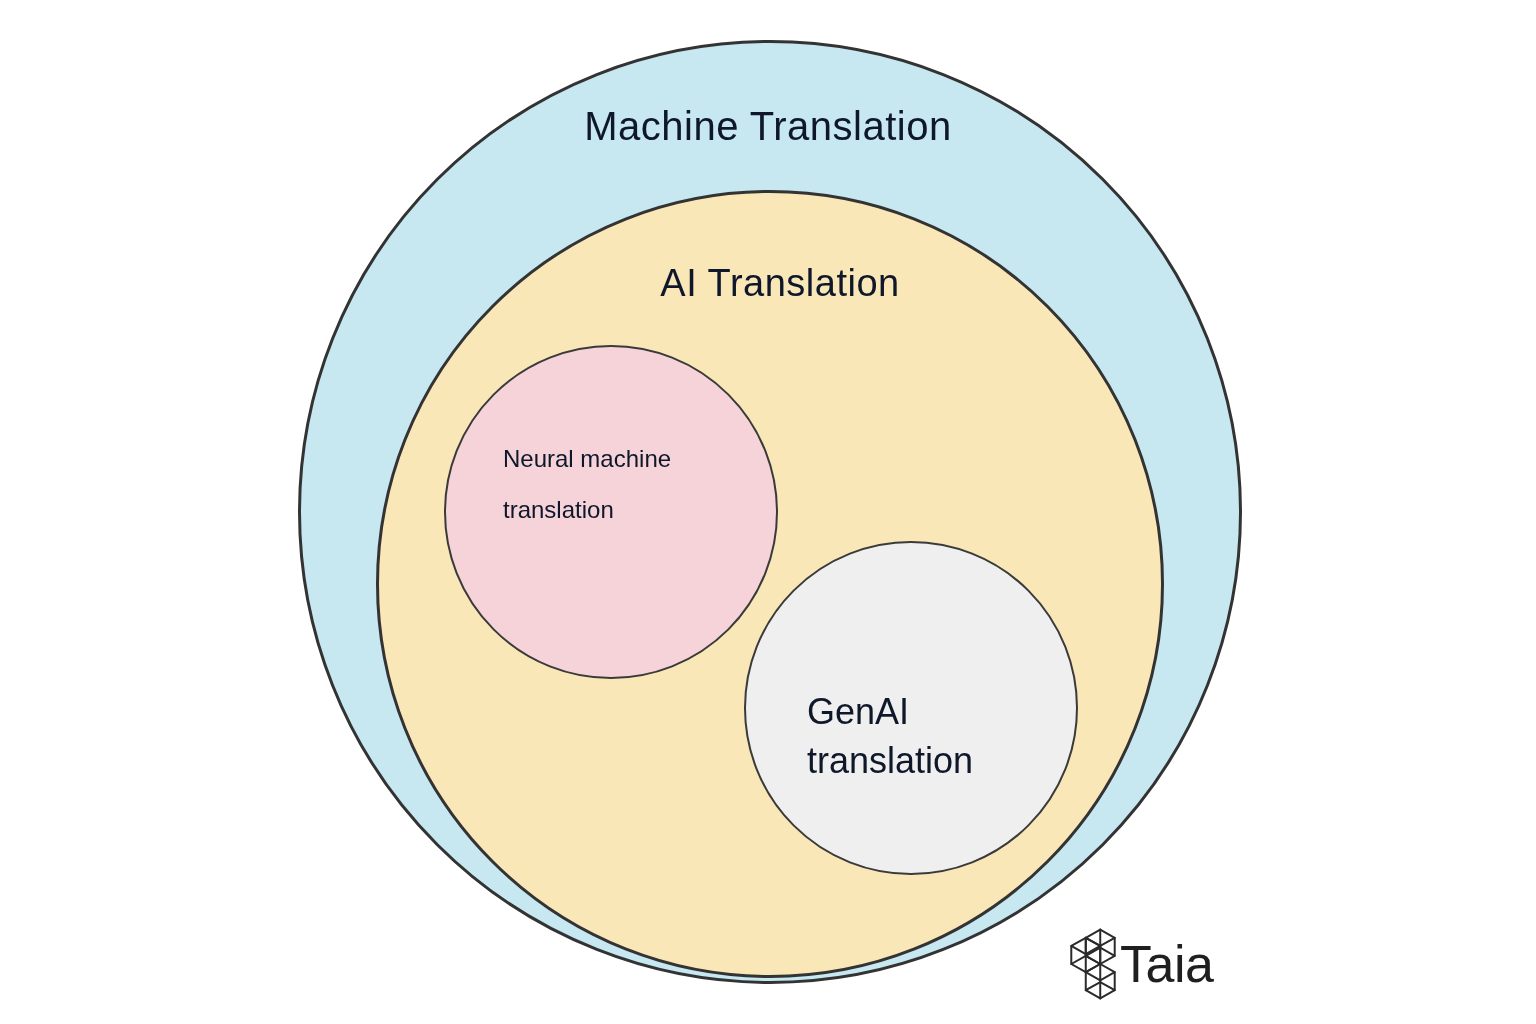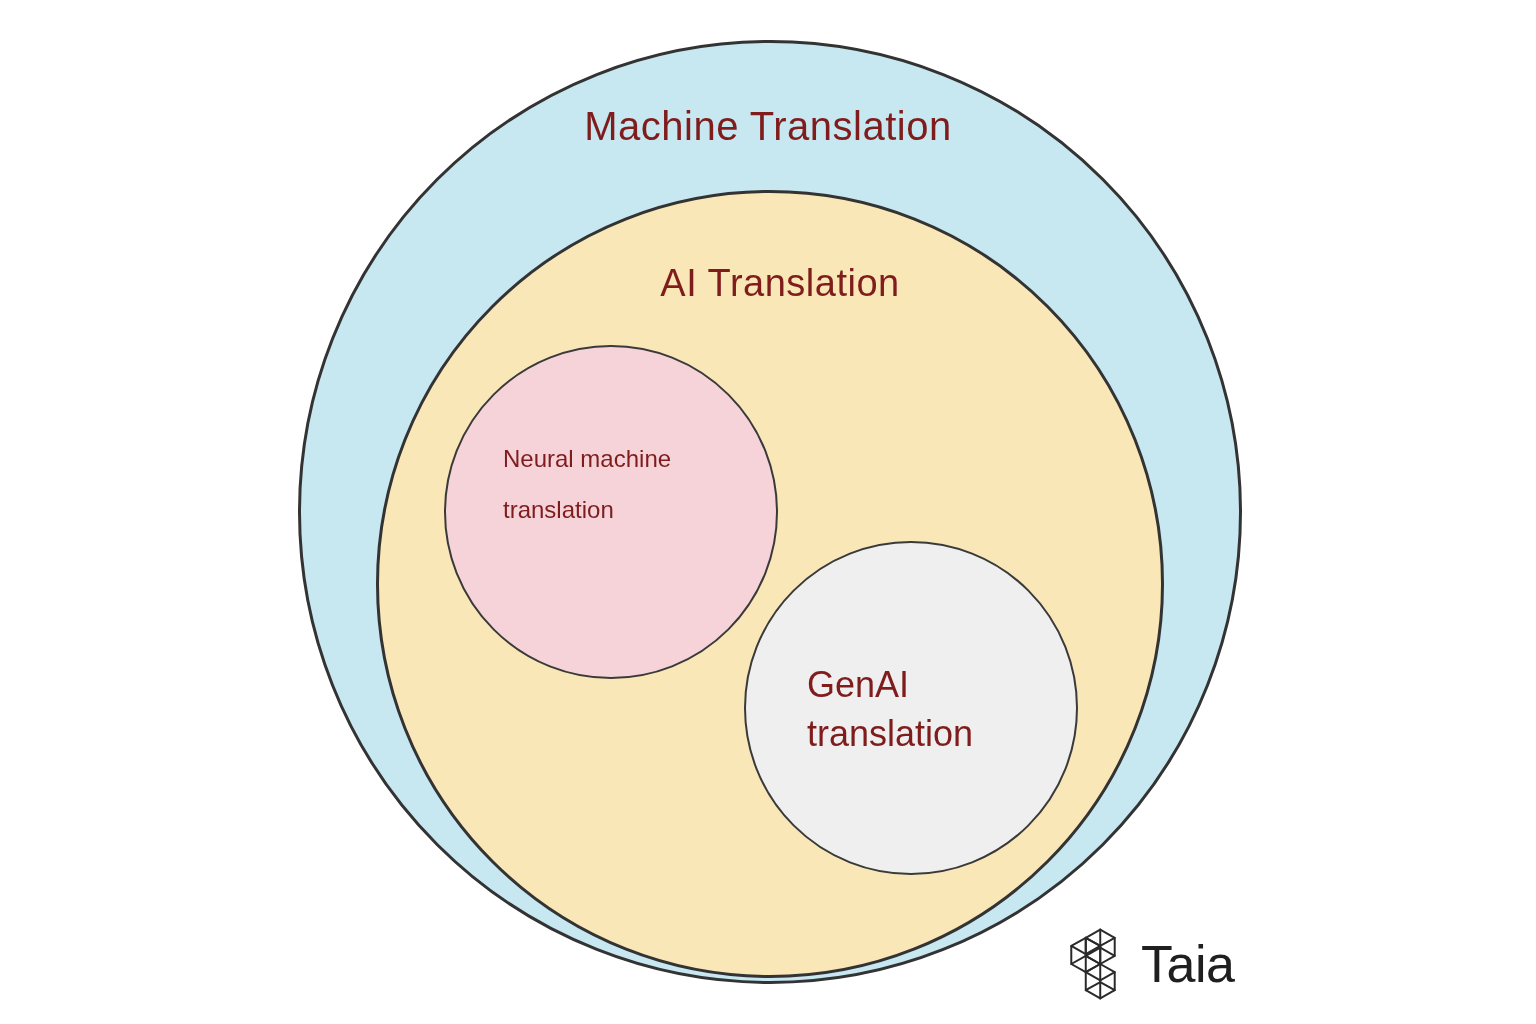--- a/index.html
+++ b/index.html
@@ -21,42 +21,42 @@
   .circle-pink {
     left: 444px; top: 345px; width: 334px; height: 334px;
     background: #f5d3d9; border: 2px solid #3a3a3a;
   }
   .circle-gray {
     left: 744px; top: 541px; width: 334px; height: 334px;
     background: #efefef; border: 2px solid #3a3a3a;
   }
 
   .set-label {
-    position: absolute; color: #7f1d1d;
+    position: absolute; color: #0f172a;
   }
   .label-outer {
     left: 0; top: 104px; width: 1536px;
     text-align: center; font-size: 40px; letter-spacing: 0.5px;
   }
   .label-middle {
     left: 12px; top: 262px; width: 1536px;
     text-align: center; font-size: 38px; letter-spacing: 0.5px;
   }
   .label-pink {
     left: 503px; top: 433px; width: 235px;
     font-size: 24px; line-height: 51px;
   }
   .label-gray {
-    left: 807px; top: 660px; width: 230px;
+    left: 807px; top: 687px; width: 230px;
     font-size: 36px; line-height: 49px;
   }
 
   .brand {
     position: absolute; left: 1066px; top: 926px;
-    display: flex; align-items: center; gap: 21px;
+    display: flex; align-items: center; gap: 0;
   }
   .brand svg { display: block; }
   .brand-wordmark {
     color: #1f1f1f; font-size: 52px; font-weight: 500; letter-spacing: -0.5px;
     line-height: 76px;
   }
 </style>
 </head>
 <body>
 

